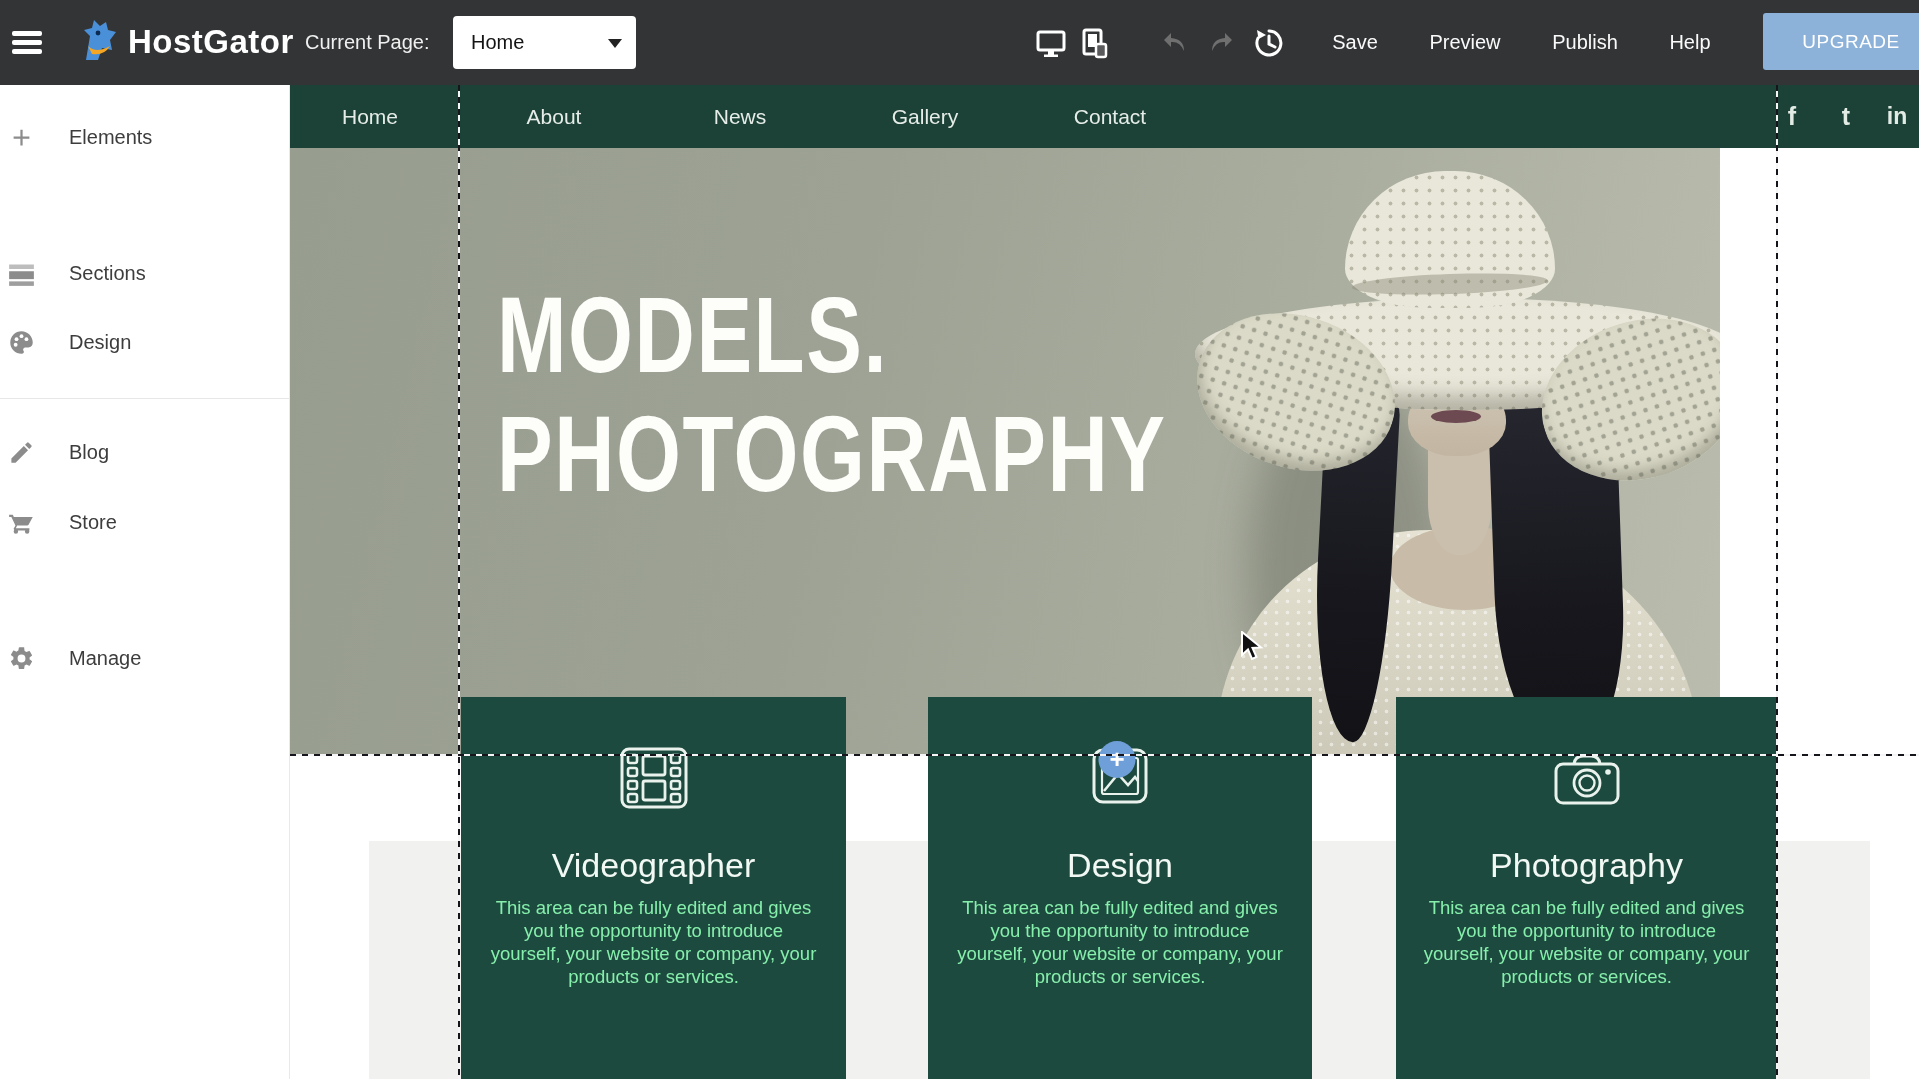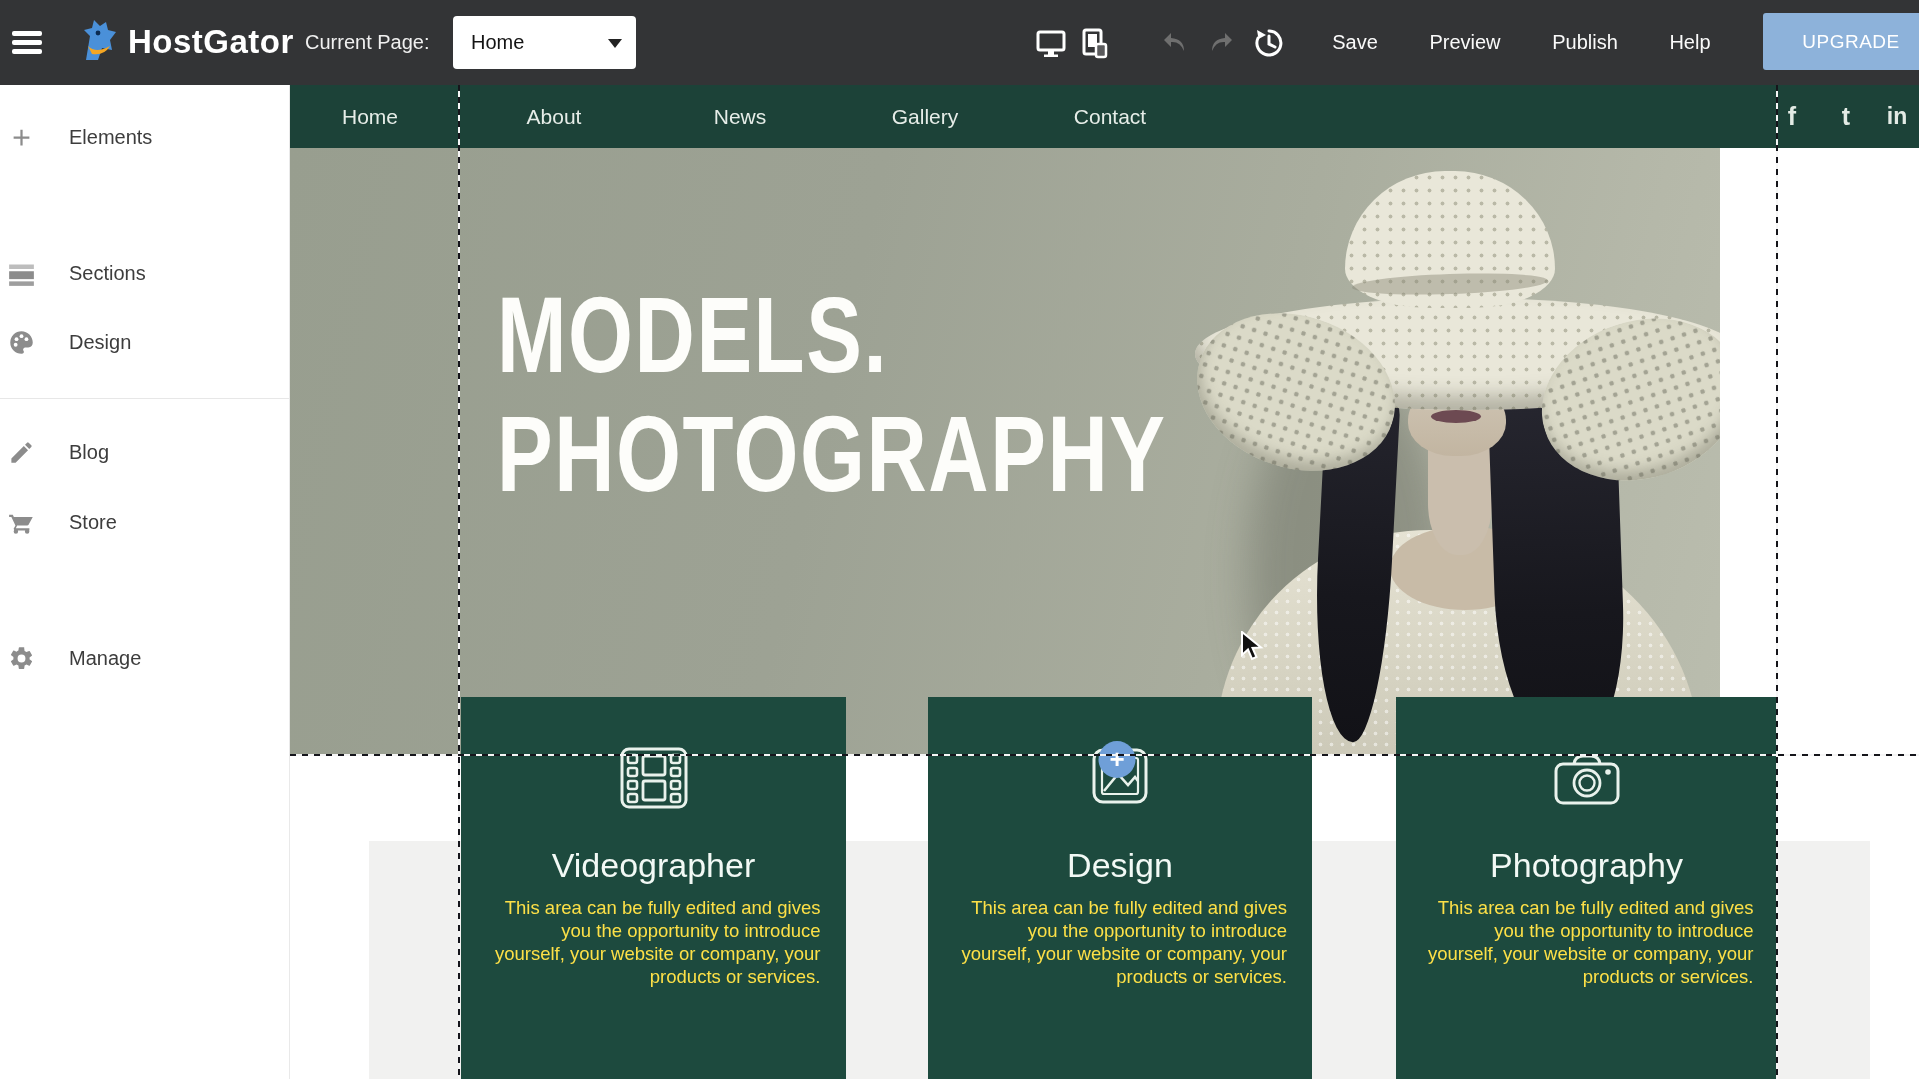--- a/index.html
+++ b/index.html
@@ -69,21 +69,21 @@
   
   #gray-band{position:absolute;left:79px;top:756px;width:1501px;height:238px;background:var(--band-gray);z-index:4;}
 
   
   .card{position:absolute;top:612px;height:382px;background:var(--card-green);z-index:20;text-align:center;cursor:pointer;}
   #card-0{left:171px;width:385px;}
   #card-1{left:638px;width:384px;}
   #card-2{left:1106px;width:381px;}
   .card-ico{position:absolute;left:50%;top:50px;transform:translateX(-50%);}
   .card-title{position:absolute;left:0;right:0;top:149px;font-size:34px;color:#f2f9f5;}
-  .card-body{position:absolute;left:50%;top:199px;width:334px;transform:translateX(-50%);font-size:18.5px;line-height:23px;color:#fde047;text-align:right;}
+  .card-body{position:absolute;left:50%;top:199px;width:334px;transform:translateX(-50%);font-size:18.5px;line-height:23px;color:#86efac;}
   #img-badge{position:absolute;left:calc(50% - 29px + 13px);top:44px;width:37px;height:37px;border-radius:50%;background:var(--badge-blue);z-index:2;color:#fff;font-size:26px;font-weight:bold;line-height:36px;text-align:center;transform:translateX(-50%) translateX(13px);}
 
   
   .dash-v{position:absolute;top:0;width:2px;height:994px;z-index:30;background:repeating-linear-gradient(180deg,#15151b 0 6px,#f5f5f5 6px 12px);}
   #dash-v1{left:168px;} #dash-v2{left:1486px;}
   #dash-h{position:absolute;left:0;top:669px;width:1629px;height:2px;z-index:30;background:repeating-linear-gradient(90deg,#15151b 0 6px,#f5f5f5 6px 12px);}
 
   #cursor{position:absolute;left:950px;top:546px;z-index:60;}
 </style>
 </head>

